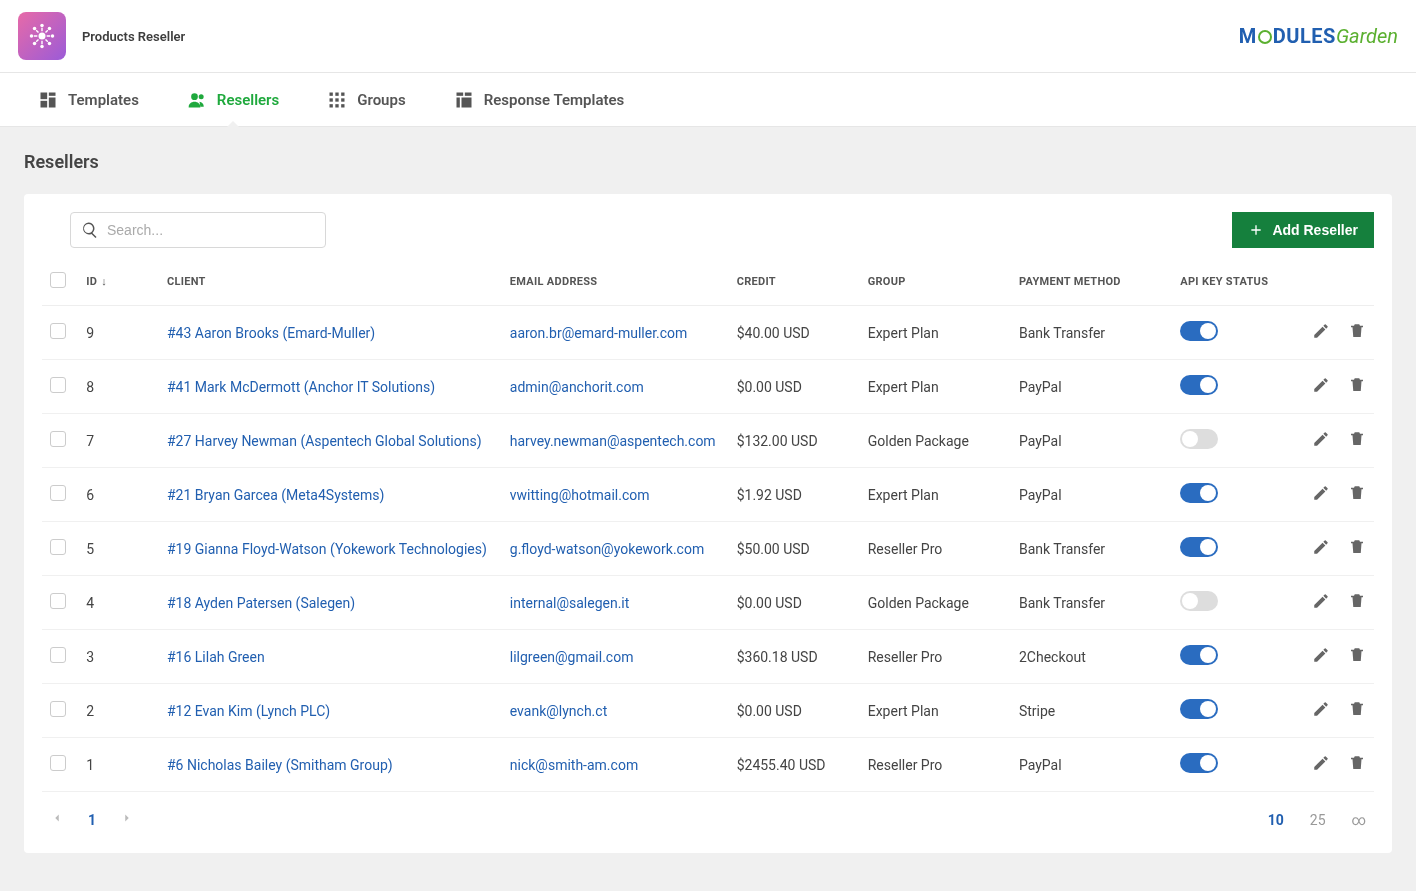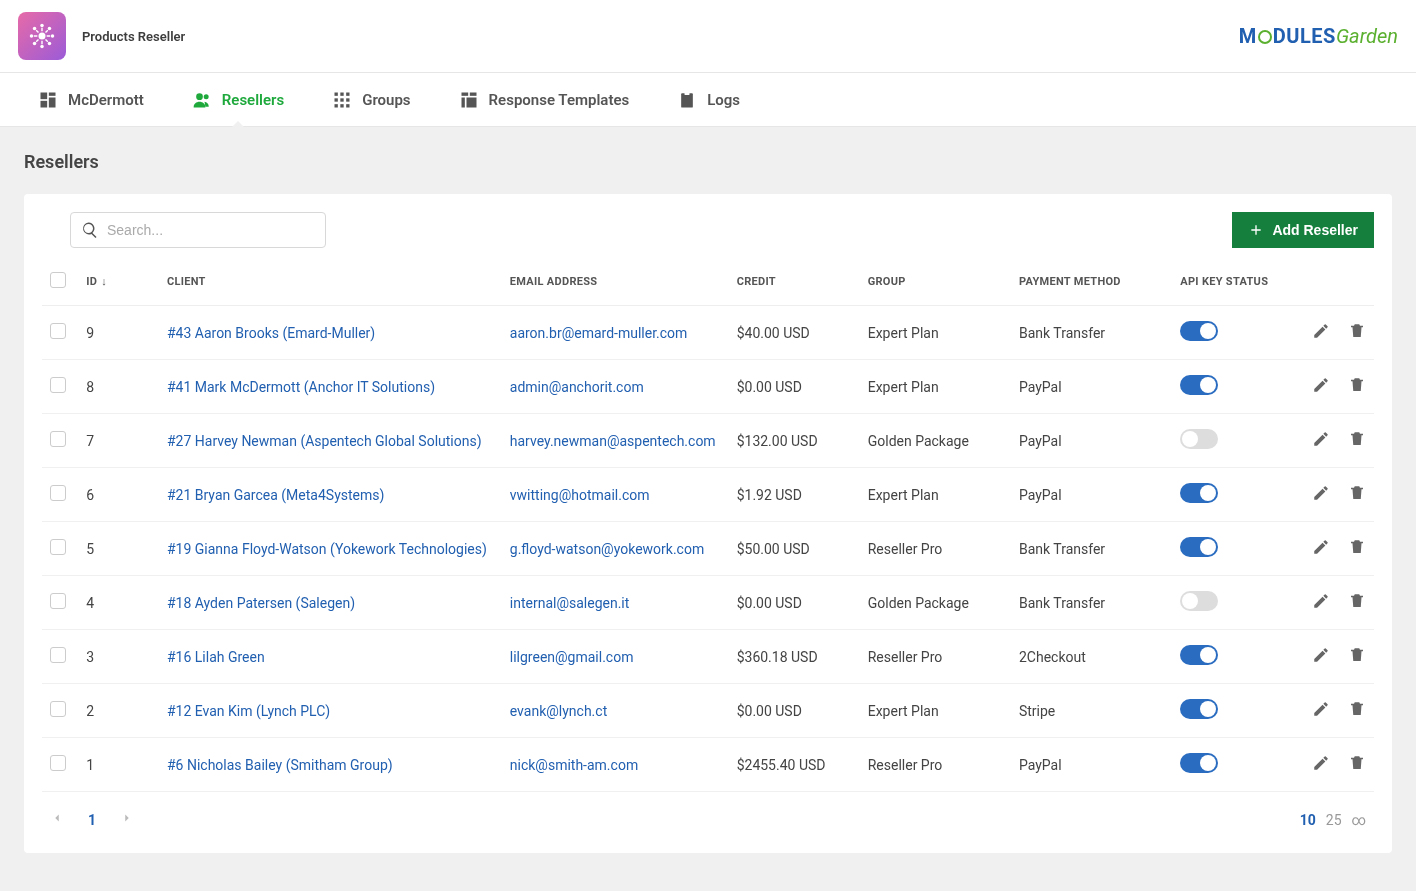--- a/index.html
+++ b/index.html
@@ -40,21 +40,21 @@
   .toggle.on .knob{right:2px;}
   .toggle.off .knob{left:2px;}
   .actions{display:flex;gap:18px;justify-content:flex-end;}
   .icon-btn{cursor:pointer;}
   .icon-btn svg{width:18px;height:18px;fill:#666;}
   .footer{display:flex;justify-content:space-between;align-items:center;padding:18px 8px 6px;}
   .pager{display:flex;align-items:center;gap:24px;}
   .pager .arrow{color:#bbb;cursor:pointer;}
   .pager .arrow svg{width:14px;height:14px;fill:#bbb;}
   .pager .pg{color:#215fb0;font-weight:700;font-size:14px;cursor:pointer;}
-  .per-page{display:flex;gap:10px;font-size:14px;color:#999;}
+  .per-page{display:flex;gap:26px;font-size:14px;color:#999;}
   .per-page .sel{color:#215fb0;font-weight:700;cursor:pointer;}
   .per-page span{cursor:pointer;}
   th.col-chk,td.col-chk{width:36px;}
   th.col-id,td.col-id{width:80px;}
   th.col-client,td.col-client{width:340px;}
   th.col-email,td.col-email{width:225px;}
   th.col-credit,td.col-credit{width:130px;}
   th.col-group,td.col-group{width:150px;}
   th.col-pay,td.col-pay{width:160px;}
   th.col-api,td.col-api{width:110px;}
@@ -83,21 +83,21 @@
 </div>
 
 <div class="nav">
   <div class="nav-item">
     <svg viewBox="0 0 24 24">
         <rect x="3" y="3" width="8" height="8"></rect>
         <rect x="13" y="3" width="8" height="4"></rect>
         <rect x="13" y="9" width="8" height="12"></rect>
         <rect x="3" y="13" width="8" height="8"></rect>
       </svg>
-    <span>McDermott</span>
+    <span>Templates</span>
   </div>
   <div class="nav-item active">
     <svg viewBox="0 0 24 24">
         <circle cx="9" cy="8" r="4"></circle>
         <path d="M2 20c0-3.3 3.1-6 7-6s7 2.7 7 6v1H2z"></path>
         <circle cx="17" cy="8" r="3"></circle>
         <path d="M15 14c2.8.4 5 2.6 5 5v1h-4"></path>
       </svg>
     <span>Resellers</span>
   </div>
@@ -116,27 +116,20 @@
     <span>Groups</span>
   </div>
   <div class="nav-item">
     <svg viewBox="0 0 24 24">
         <rect x="3" y="3" width="8" height="4"></rect>
         <rect x="13" y="3" width="8" height="4"></rect>
         <rect x="3" y="9" width="4" height="12"></rect>
         <rect x="9" y="9" width="12" height="12"></rect>
       </svg>
     <span>Response Templates</span>
-  </div>
-  <div class="nav-item">
-    <svg viewBox="0 0 24 24">
-        <rect x="5" y="4" width="14" height="17" rx="1"></rect>
-        <rect x="9" y="2" width="6" height="4" rx="1" fill="#fff"></rect>
-      </svg>
-    <span>Logs</span>
   </div>
 </div>
 
 <div class="page">
   <div class="page-title">Resellers</div>
   <div class="card">
     <div class="toolbar">
       <div class="search">
         <svg viewBox="0 0 24 24">
             <path d="M10 2a8 8 0 015.3 13.9l5.4 5.4-1.4 1.4-5.4-5.4A8 8 0 1110 2zm0 2a6 6 0 100 12 6 6 0 000-12z"></path>

